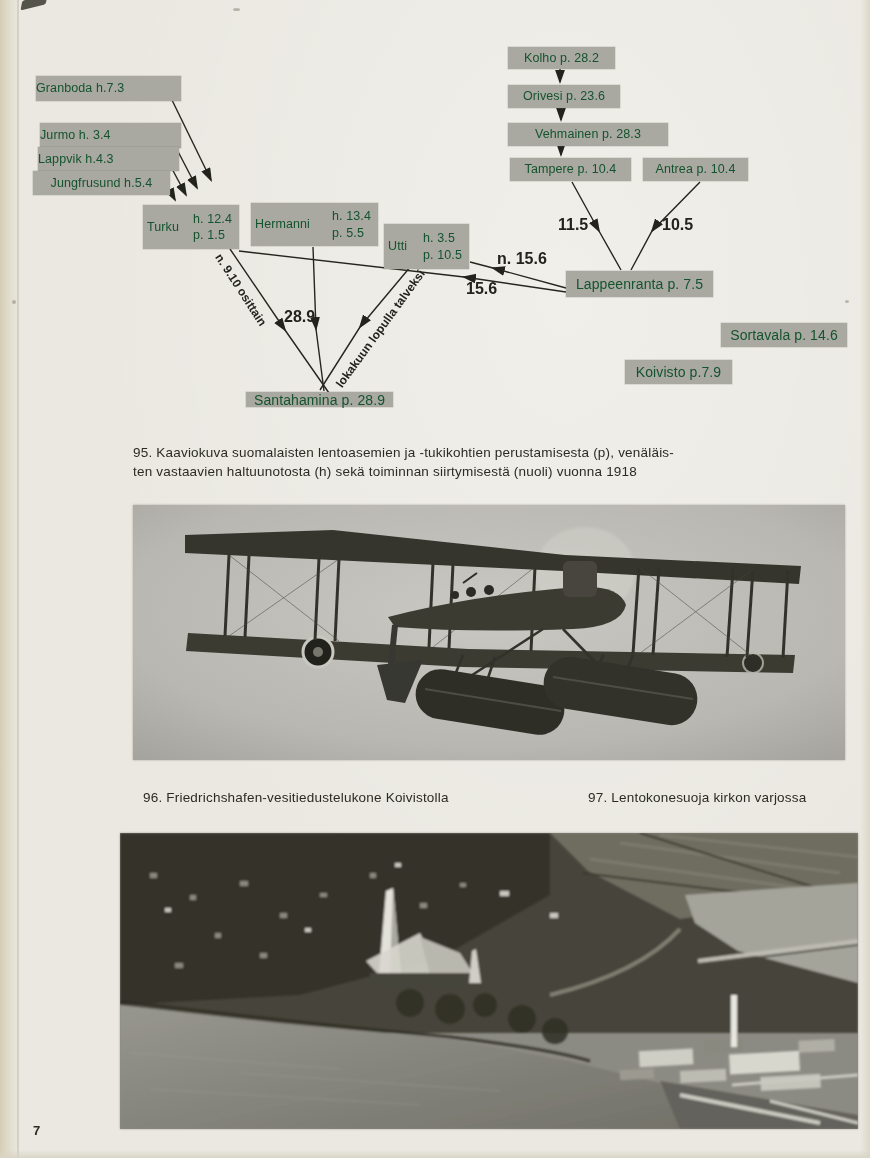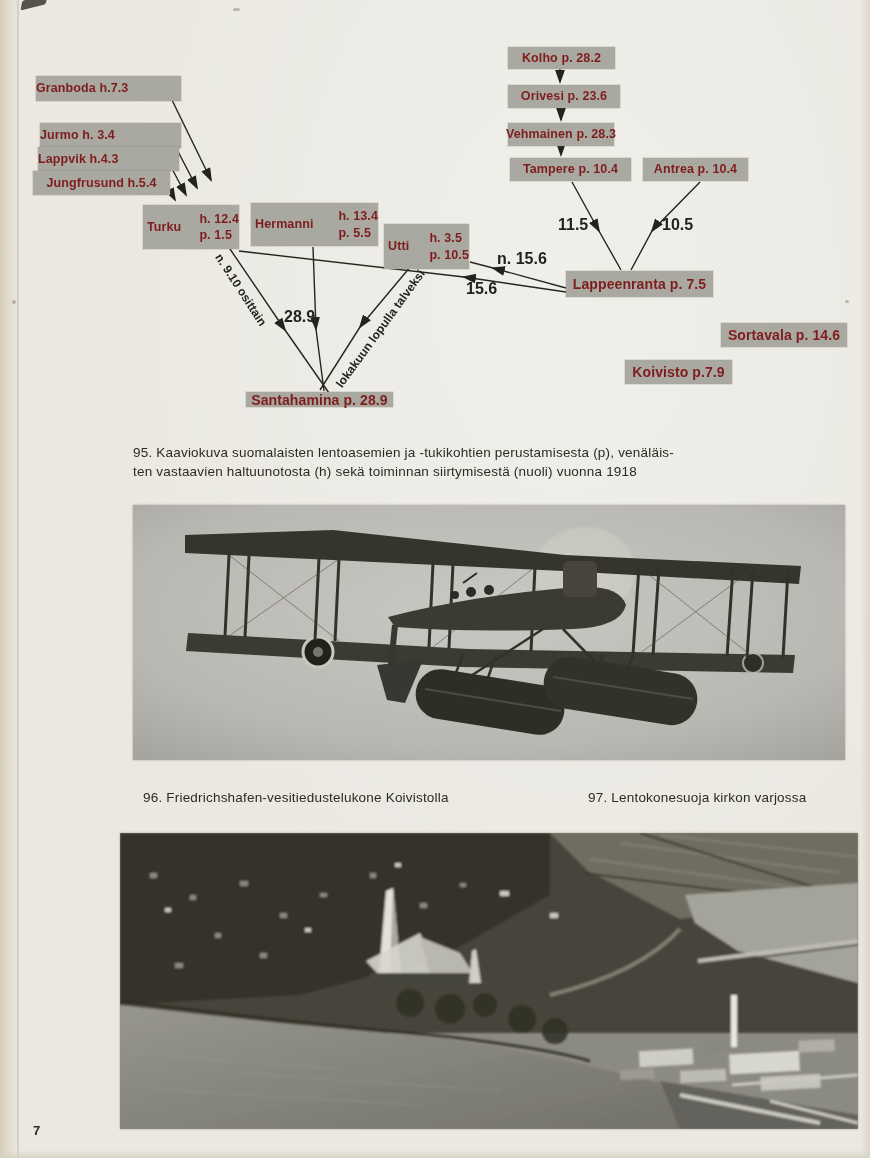--- a/index.html
+++ b/index.html
@@ -15,29 +15,29 @@
   
   .edge-left{left:0;top:0;bottom:0;width:20px;background:linear-gradient(90deg,#d5cdb6 0%,#e3dfd1 55%,rgba(234,232,225,0) 100%)}
   .crease{left:17px;top:0;bottom:0;width:2px;background:rgba(110,100,75,.16)}
   .edge-right{right:0;top:0;bottom:0;width:10px;background:linear-gradient(270deg,#dcd7c6,rgba(234,232,225,0))}
   .edge-bottom{left:0;right:0;bottom:0;height:8px;background:linear-gradient(0deg,#d9d5c6,rgba(234,232,225,0))}
   .corner-mark{left:21px;top:-2px;width:26px;height:9px;background:#45443b;transform:rotate(-14deg) skewX(-24deg);border-radius:2px;opacity:.9}
   .speck{background:#8d897b;border-radius:50%;opacity:.55}
 
   
   .node{
-    position:absolute;background:#a9a9a2;color:#7f1d1d;
-    font-weight:bold;font-size:12.5px;line-height:1;
+    position:absolute;background:#a9a9a2;color:#14532d;
+    font-weight:normal;font-size:12.5px;line-height:1;
     display:flex;align-items:center;white-space:nowrap;letter-spacing:.1px;
     box-shadow:0 0 0 .5px rgba(120,120,112,.35);
   }
   .node.c{justify-content:center}
   .node.r{justify-content:flex-start;padding-right:9px}
   .node .n2name{padding-left:4px}
-  .node .n2col{display:flex;flex-direction:column;gap:4px;margin-left:auto;text-align:left}
+  .node .n2col{display:flex;flex-direction:column;gap:4px;margin-left:auto;padding-right:7px;text-align:left}
   .node.big{font-size:14px}
   .arrlbl{position:absolute;font-weight:bold;font-size:16px;color:#23231d;white-space:nowrap}
   .rot-dn{transform:rotate(57deg);transform-origin:0 0}
   .rot-up{transform:rotate(-54deg);transform-origin:0 0}
 
   .cap{position:absolute;font-size:13.5px;line-height:19px;color:#2b2b24;letter-spacing:.2px}
   .photo{position:absolute;overflow:hidden;background:#b1b0aa;box-shadow:0 0 2px rgba(90,88,78,.45)}
   .pagenum{position:absolute;font-size:13px;font-weight:bold;color:#2b2b24}
   svg{display:block}
   .arrowsvg{position:absolute;left:0;top:0;pointer-events:none}
@@ -94,21 +94,21 @@
 <div class="node c" style="left:33px;top:171px;width:137px;height:24px">
     <span>Jungfrusund h.5.4</span>
   </div>
 
 <div class="node c" style="left:508px;top:47px;width:107px;height:22px">
     <span>Kolho p. 28.2</span>
   </div>
 <div class="node c" style="left:508px;top:85px;width:112px;height:23px">
     <span>Orivesi p. 23.6</span>
   </div>
-<div class="node c" style="left:508px;top:123px;width:106px;height:23px">
+<div class="node c" style="left:508px;top:123px;width:160px;height:23px">
     <span>Vehmainen p. 28.3</span>
   </div>
 <div class="node c" style="left:510px;top:158px;width:121px;height:23px">
     <span>Tampere p. 10.4</span>
   </div>
 <div class="node c" style="left:643px;top:158px;width:105px;height:23px">
     <span>Antrea p. 10.4</span>
   </div>
 
 <div class="node" style="left:143px;top:205px;width:96px;height:44px">

